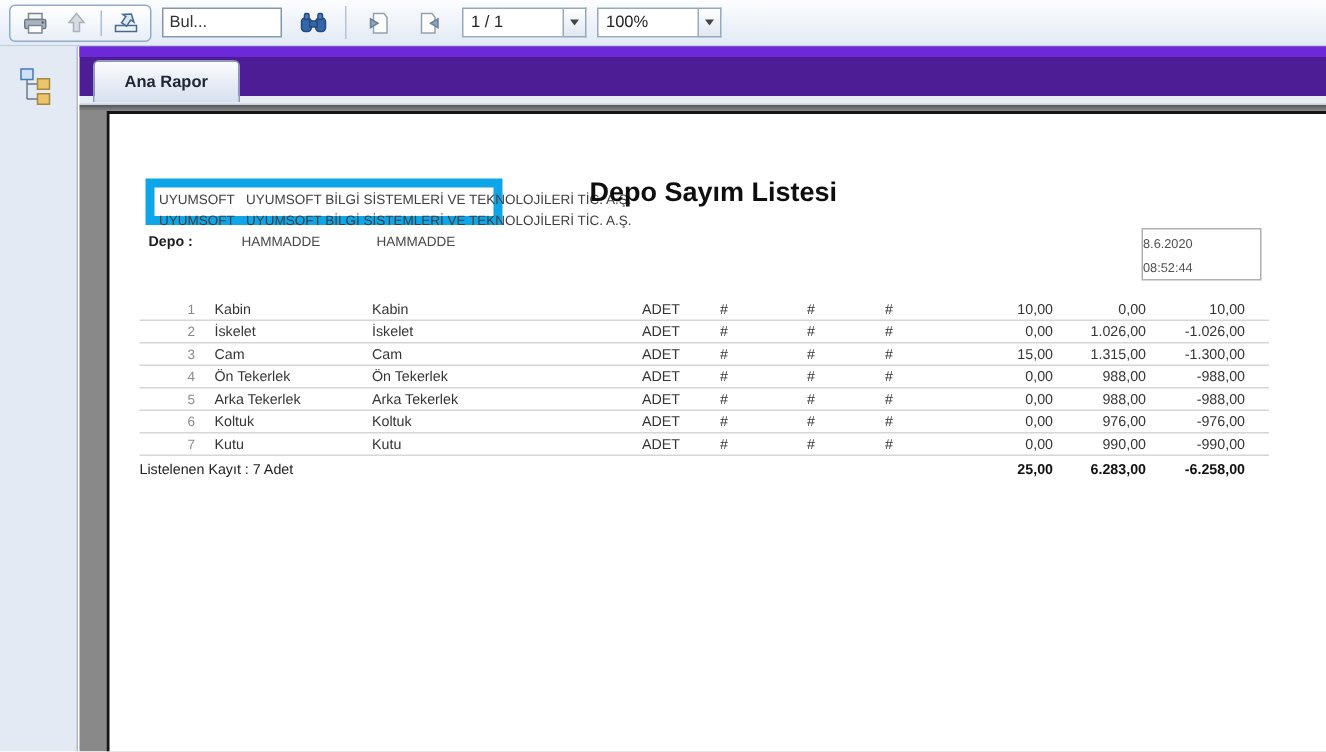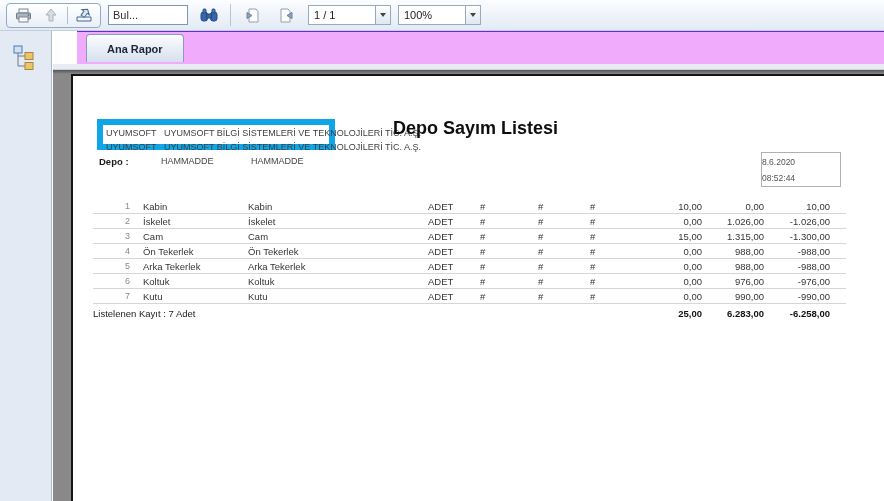--- a/index.html
+++ b/index.html
@@ -30,22 +30,22 @@
     border-right:3px solid transparent; border-top:4px solid #444; }
 
   
   .main { position:absolute; top:31px; left:0; right:0; bottom:0; }
   .sidebar { position:absolute; left:0; top:0; bottom:0; width:52px;
     background:#e3eaf4; border-right:1px solid #adbacd; }
   .tree-btn { margin:8px 0 0 7px; width:34px; height:38px; display:flex;
     align-items:center; justify-content:center; cursor:pointer; }
   .content { position:absolute; left:53px; top:0; right:0; bottom:0;
     display:flex; flex-direction:column; }
-  .tab-area { height:33px; background:#f0abfc; border-top:1px solid #6d28d9;
-    position:relative;margin-left:24px; }
+  .tab-area { height:33px; background:#4c1d95; border-top:7px solid #6d28d9;
+    position:relative; }
   .tab { position:absolute; left:9px; top:2px; height:28px; padding:0 20px;
     display:flex; align-items:center; border:1px solid #8a9cb4; border-bottom:none;
     border-radius:4px 4px 0 0; background:linear-gradient(#fbfcfe,#d7e0ee);
     font-size:11px; font-weight:bold; color:#1c2636; cursor:pointer; }
   .light-strip { height:6px; background:#e8edf4; border-bottom:1px solid #c9d2de; }
   .viewport { flex:1; position:relative; background:#898989; overflow:hidden; }
   .viewport::before { content:''; position:absolute; top:0; left:0; right:0;
     height:4px; background:linear-gradient(#565656,#898989); }
 
   

